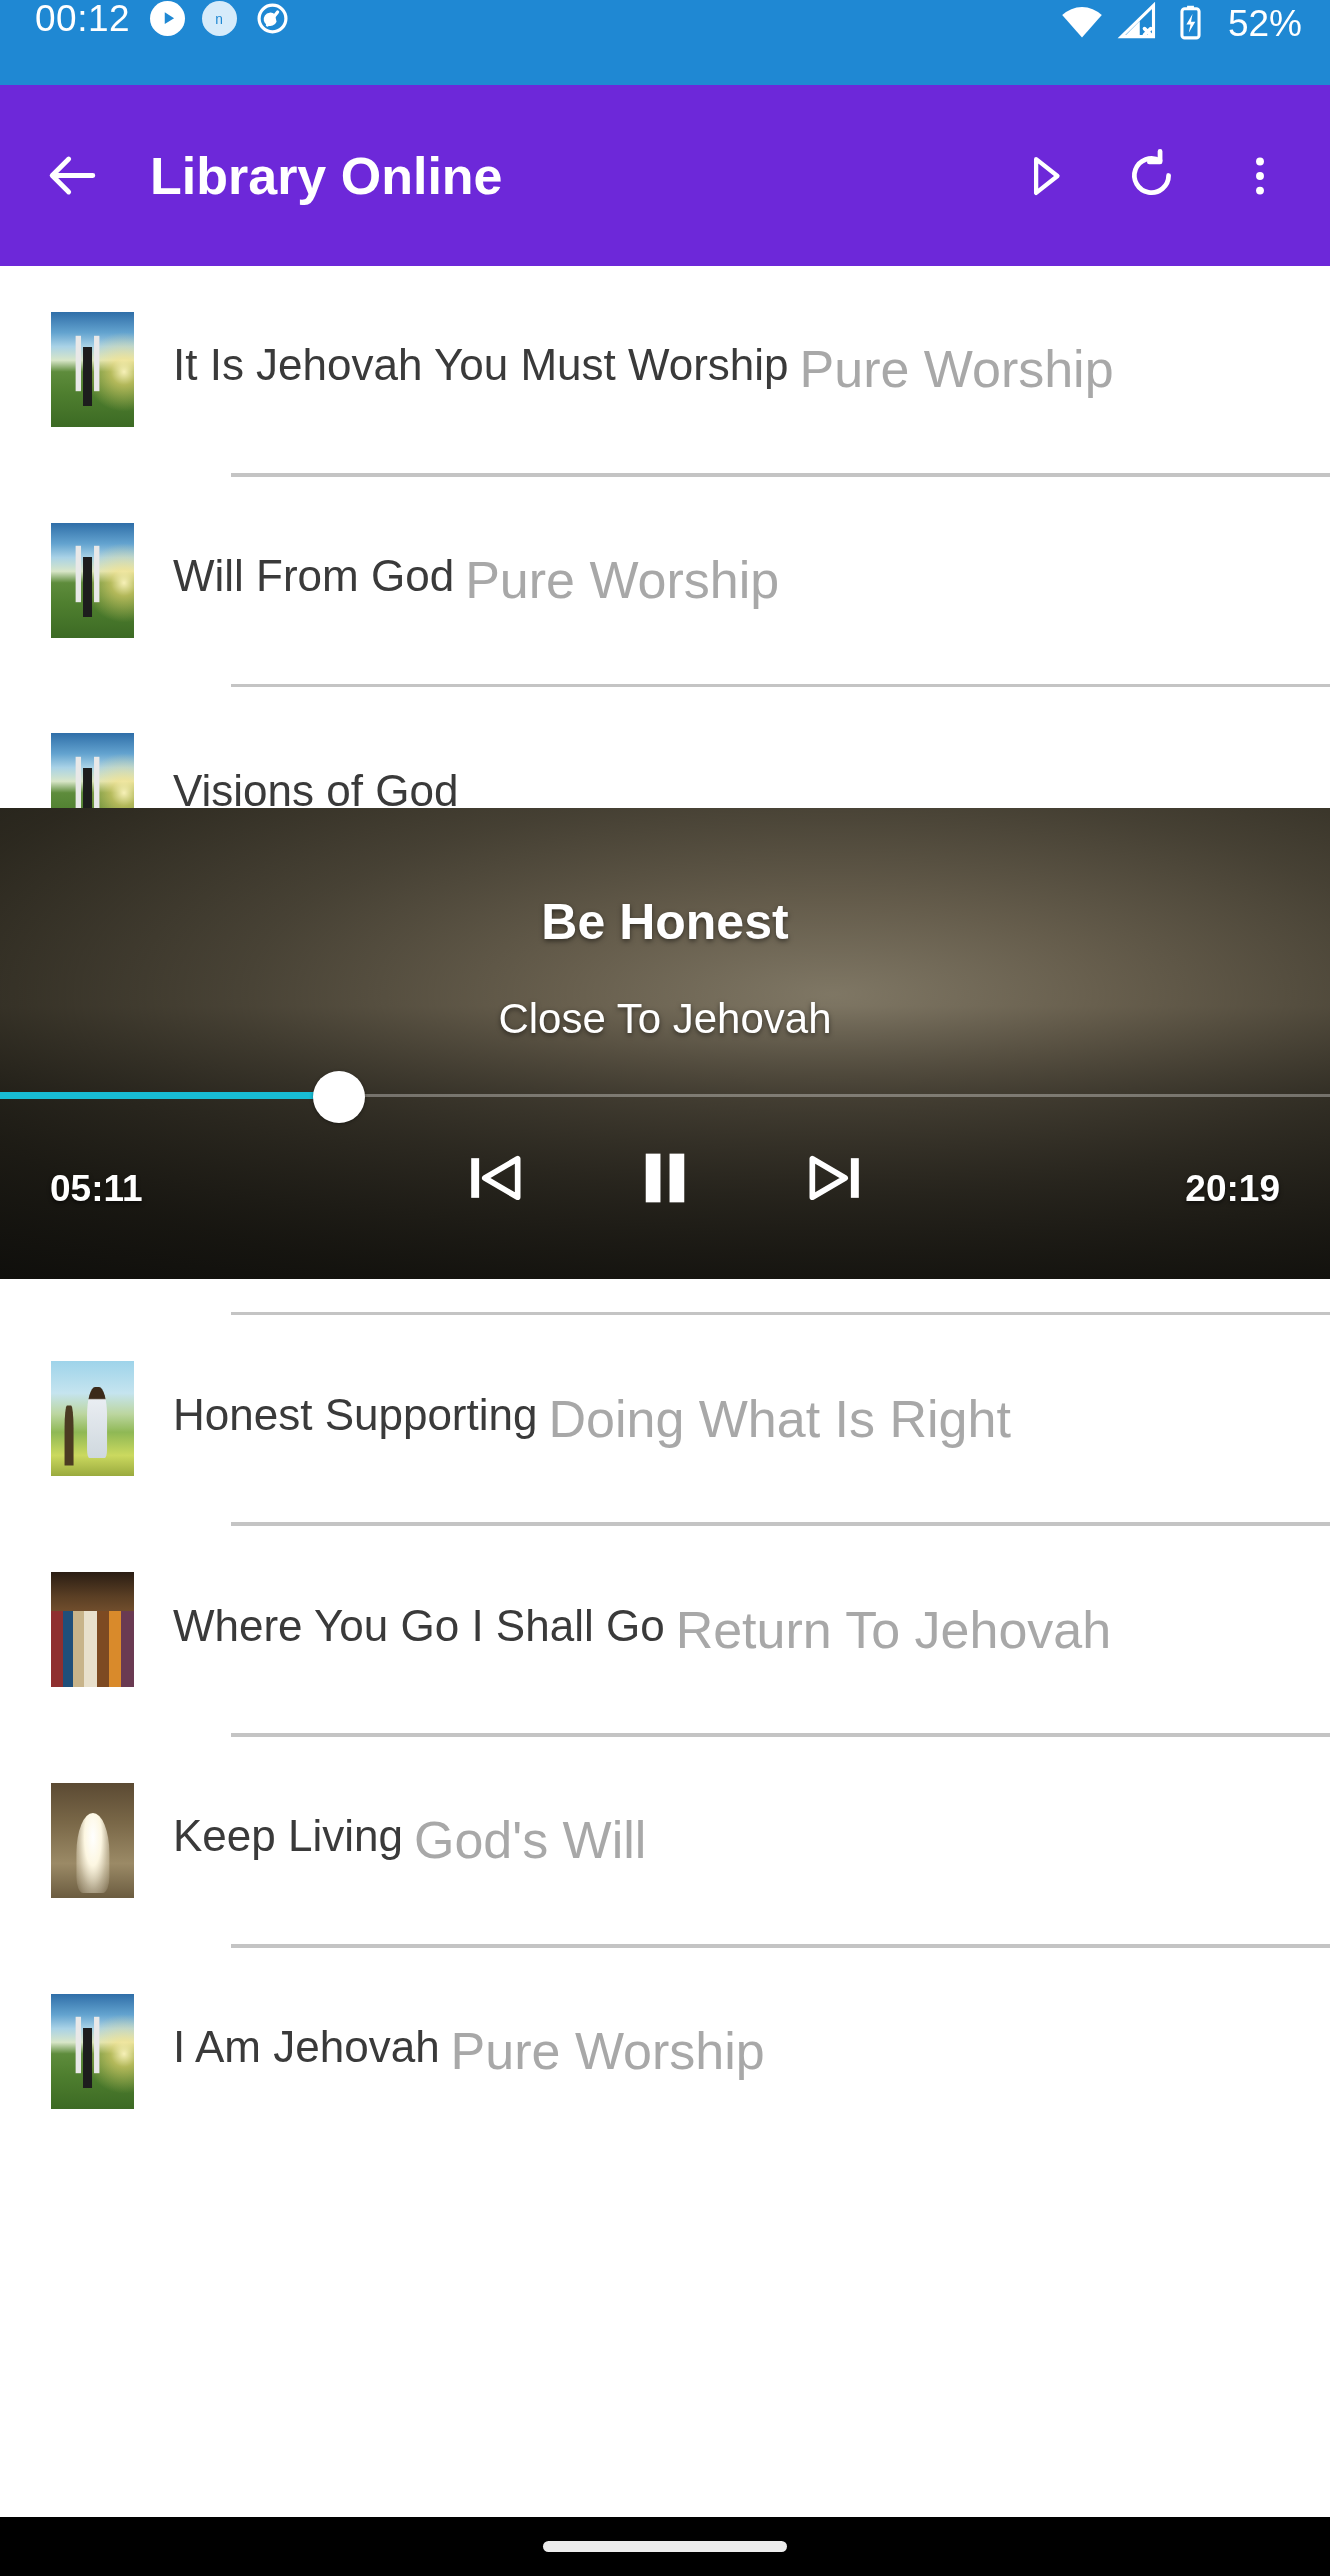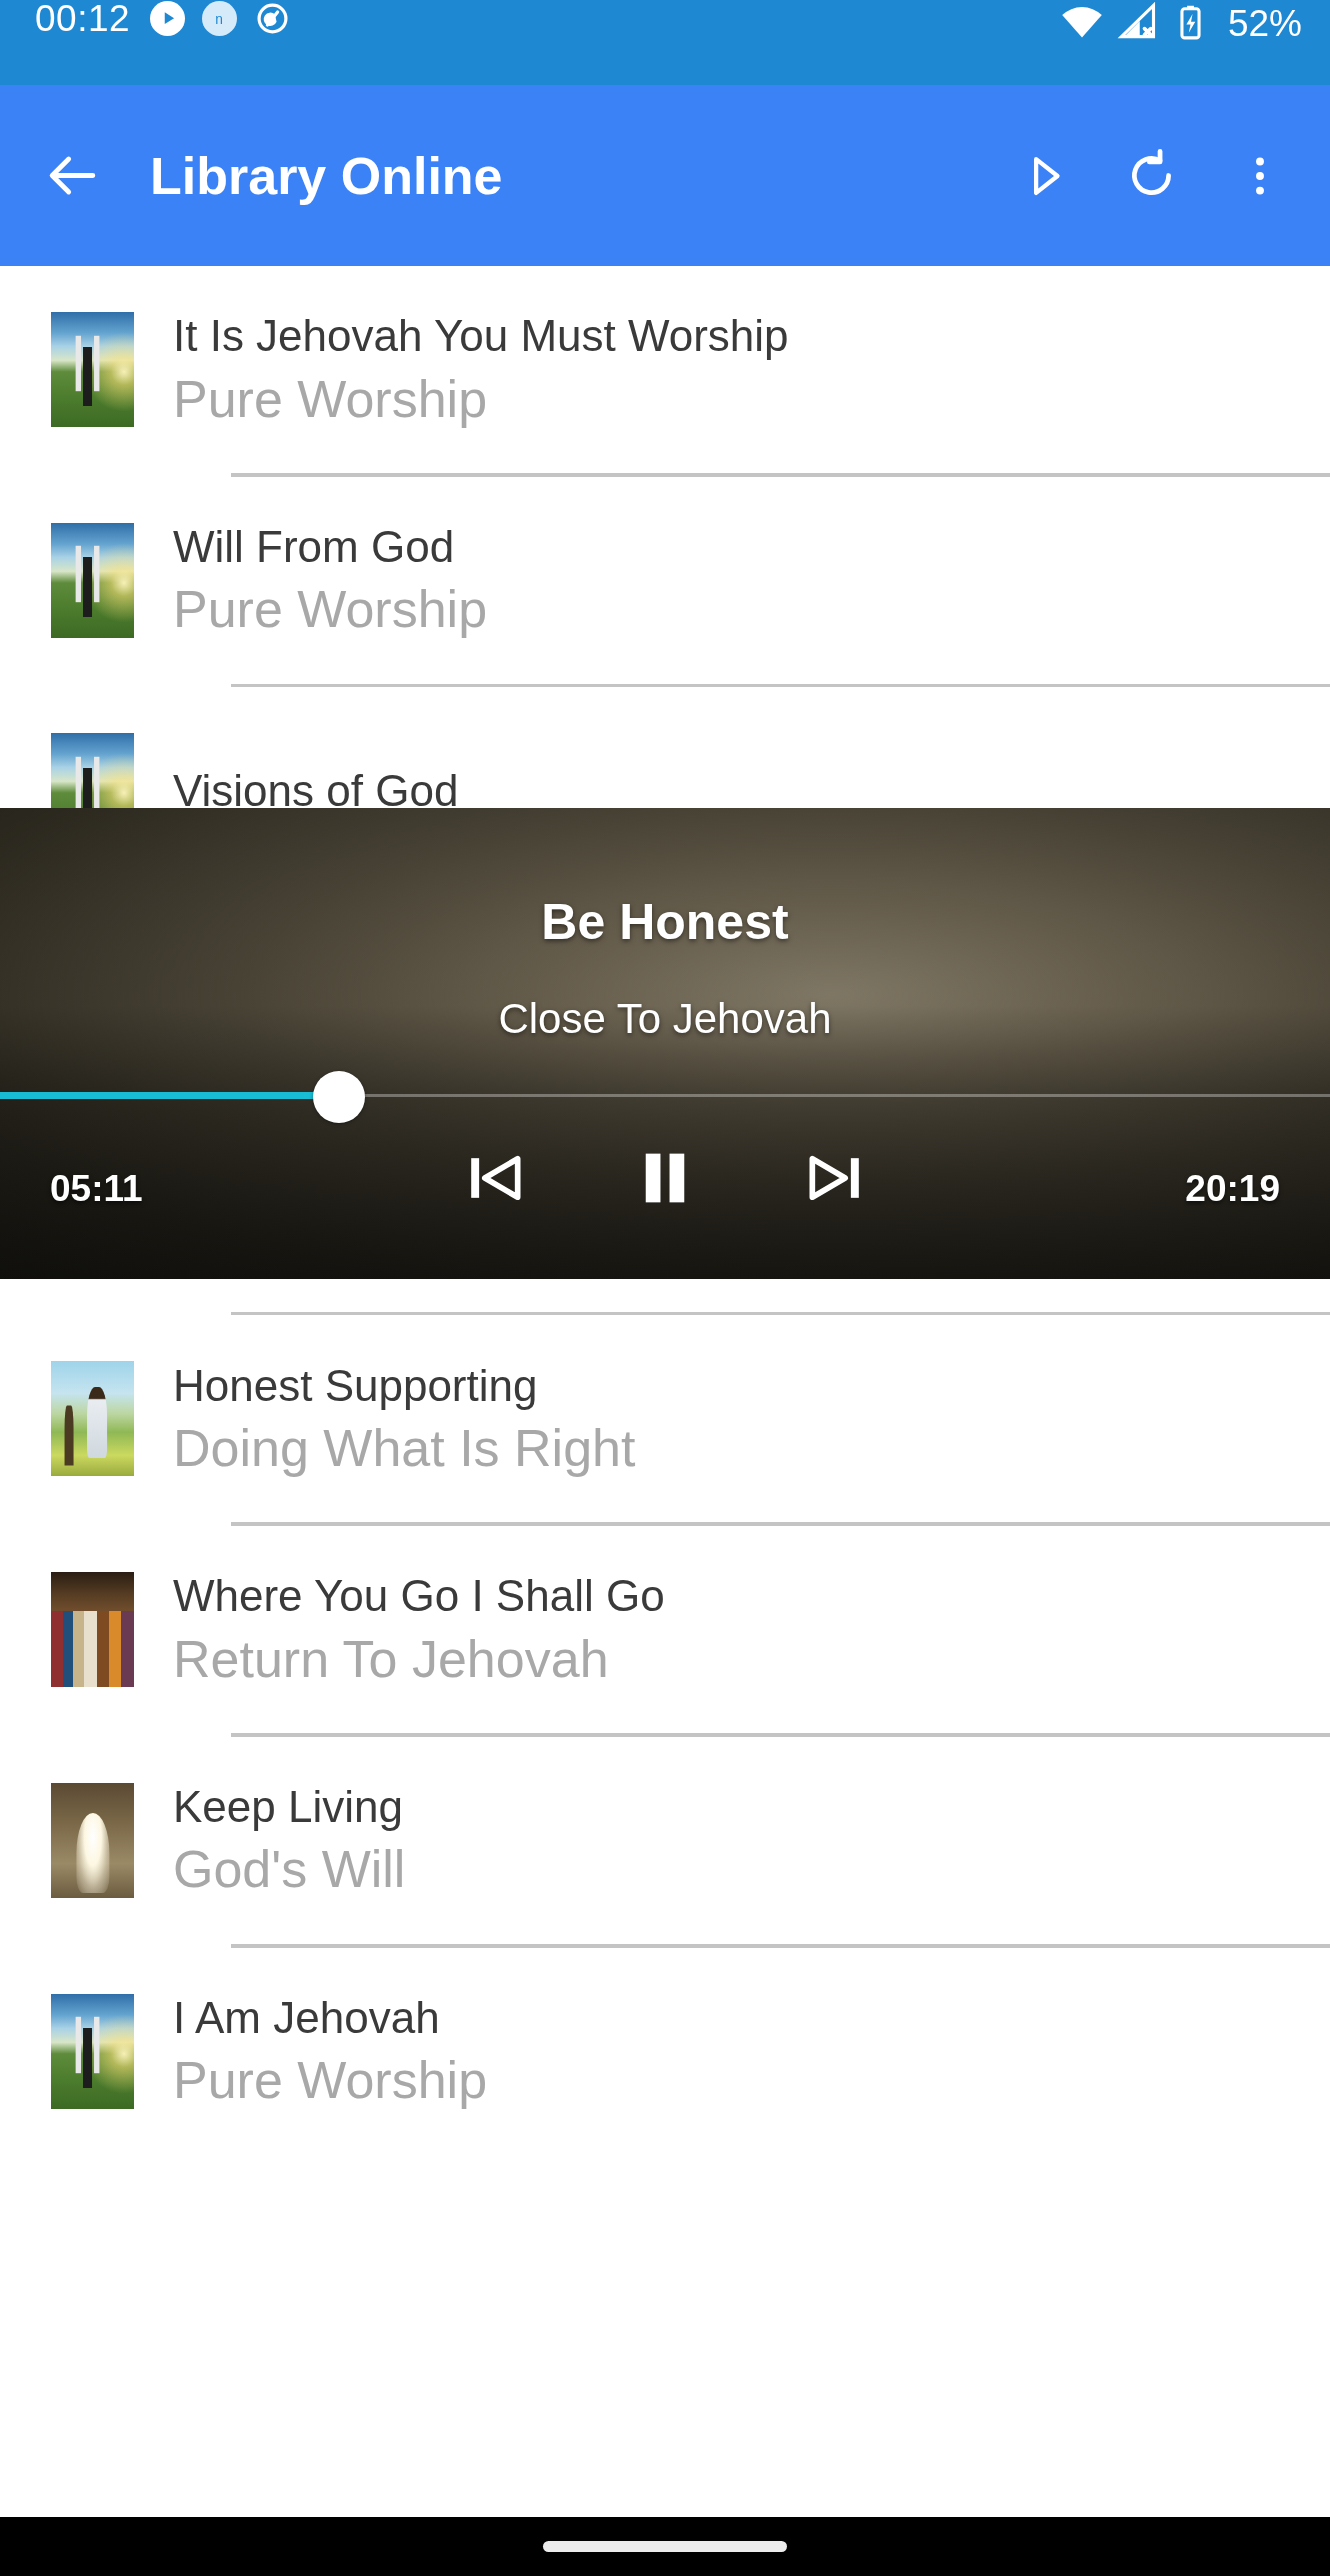--- a/index.html
+++ b/index.html
@@ -67,21 +67,21 @@
     color: #ffffff;
     font-size: 37px;
     font-weight: 400;
     margin-left: 5.5px;
     line-height: 1;
   }
 
   
   .app-bar {
     height: 181px;
-    background: #3b82f6;
+    background: #6d28d9;
     display: flex;
     align-items: center;
     padding: 0 37px 0 39px;
     box-sizing: border-box;
     position: relative;
     z-index: 4;
   }
   .appbar-back {
     width: 67px; height: 67px;
     display: flex; align-items: center; justify-content: center;
@@ -133,21 +133,21 @@
     background-position: center;
     border: 0;
   }
   .song-row.selected .thumb {
     width: 79px;
     height: 111px;
   }
   .song-text {
     margin-left: 39px;
     display: flex;
-    flex-direction: column;
+    flex-direction: row;
     justify-content: flex-start;
     gap: 11px;
   }
   .song-title {
     font-size: 44px;
     color: #3a3a3a;
     line-height: 1.08;
     white-space: nowrap;
   }
   .song-sub {

